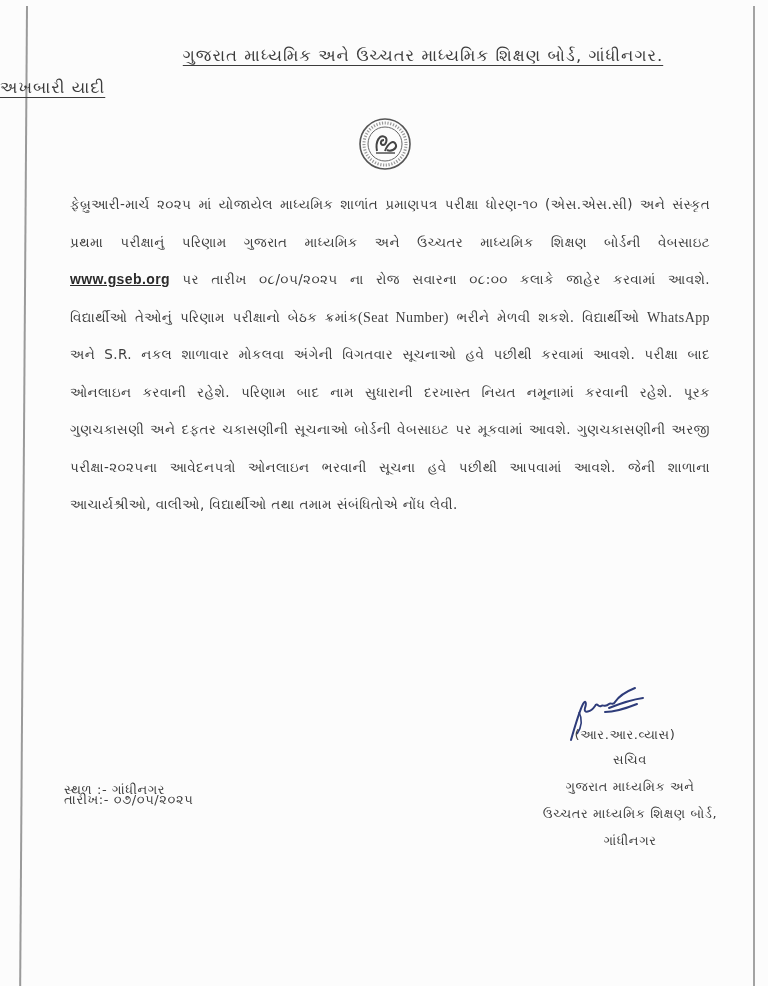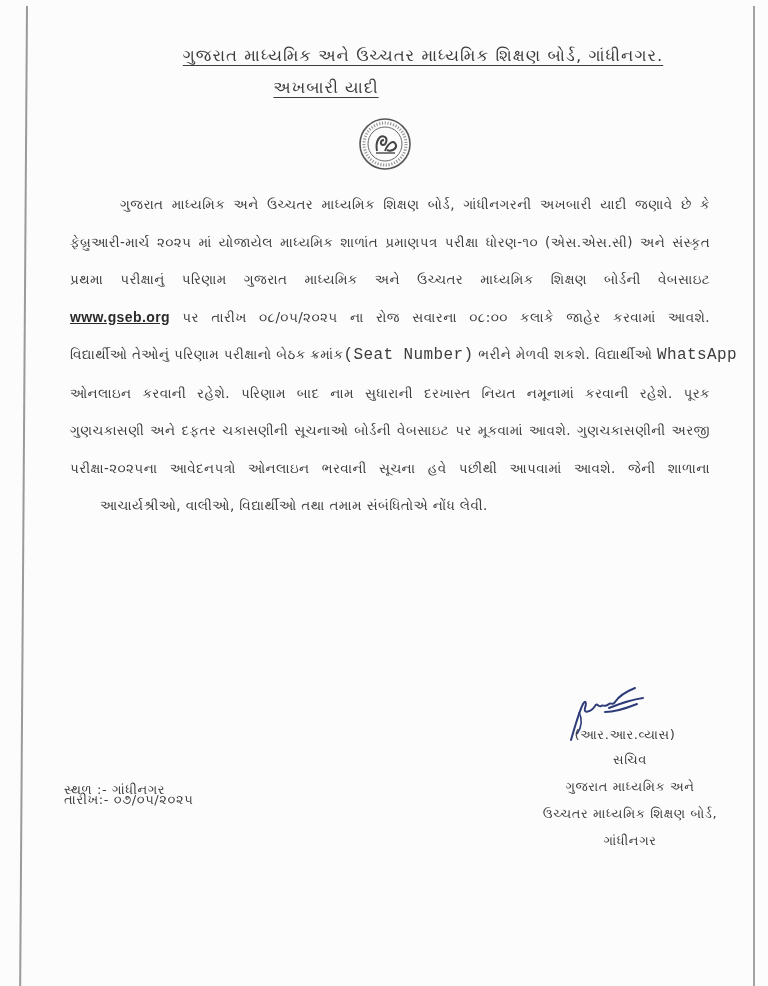--- a/index.html
+++ b/index.html
@@ -49,21 +49,21 @@
       color: #3c3c3c;
       text-decoration: underline;
       text-underline-offset: 4px;
       padding-left: 39px;
     }
     .subtitle {
       position: absolute;
       left: 0;
       width: 652px;
       top: 78px;
-      text-align: center;
+      text-align: left;
       font-size: 16.5px;
       letter-spacing: 1px;
       color: #3c3c3c;
       text-decoration: underline;
       text-underline-offset: 4px;
     }
     .seal {
       position: absolute;
       left: 358px;
       top: 117px;
@@ -84,33 +84,32 @@
       white-space: nowrap;
       text-align: justify;
       text-align-last: justify;
       letter-spacing: 0.4px;
     }
     .line.first {
       padding-left: 50px;
     }
     .line.last {
       text-align-last: left;
-      margin-left: 30px;
     }
     .link {
       font-family: "Liberation Sans", sans-serif;
       font-weight: bold;
       text-decoration: underline;
       color: #2a2a2a;
       font-size: 14px;
       margin-top: 11px;
     }
     .latin-small {
-      font-family: Liberation Mono, monospace;
-      font-size: 16px;
+      font-family: Liberation Serif, serif;
+      font-size: 14px;
     }
     .phone {
       font-family: "Liberation Sans", sans-serif;
       font-weight: bold;
       text-decoration: underline;
       color: #2a2a2a;
       font-size: 13.5px;
     }
     .signature {
       position: absolute;
@@ -156,32 +155,32 @@
 <svg class="seal" viewBox="0 0 54 54">
   <circle cx="27" cy="27" r="25" fill="none" stroke="#555" stroke-width="1.6"></circle>
   <circle cx="27" cy="27" r="17" fill="none" stroke="#666" stroke-width="1"></circle>
   <circle cx="27" cy="27" r="21" fill="none" stroke="#999" stroke-width="3" stroke-dasharray="1.2 1.6"></circle>
   <path d="M19 34 C17 24 22 17 27 20 C30 22 28 28 25 28 C22 28 22 23 26 23" fill="none" stroke="#444" stroke-width="2"></path>
   <path d="M27 34 C30 26 36 22 38 28 C39 32 33 35 29 33" fill="none" stroke="#444" stroke-width="2"></path>
   <path d="M18 36 L37 36" stroke="#444" stroke-width="1.4"></path>
 </svg>
 
 <div class="body-text">
-  <span class="line first">ગુજરાત માધ્યમિક અને ઉચ્ચતર માધ્યમિક શિક્ષણ બોર્ડ, ગાંધીનગરની અખબારી યાદી જણાવે છે કે</span>
   <span class="line">ફેબ્રુઆરી-માર્ચ ૨૦૨૫ માં યોજાયેલ માધ્યમિક શાળાંત પ્રમાણપત્ર પરીક્ષા ધોરણ-૧૦ (એસ.એસ.સી) અને સંસ્કૃત</span>
   <span class="line">પ્રથમા પરીક્ષાનું પરિણામ ગુજરાત માધ્યમિક અને ઉચ્ચતર માધ્યમિક શિક્ષણ બોર્ડની વેબસાઇટ</span>
   <span class="line">
     <span class="link">www.gseb.org</span>
     <span>પર તારીખ ૦૮/૦૫/૨૦૨૫ ના રોજ સવારના ૦૮:૦૦ કલાકે જાહેર કરવામાં આવશે.</span>
   </span>
   <span class="line">
     <span>વિદ્યાર્થીઓ તેઓનું પરિણામ પરીક્ષાનો બેઠક ક્રમાંક</span><span class="latin-small">(Seat Number)</span>
     <span>ભરીને મેળવી શકશે. વિદ્યાર્થીઓ</span>
     <span class="latin-small">WhatsApp</span>
   </span>
+  <span class="line">અને S.R. નકલ શાળાવાર મોકલવા અંગેની વિગતવાર સૂચનાઓ હવે પછીથી કરવામાં આવશે. પરીક્ષા બાદ</span>
   <span class="line">ઓનલાઇન કરવાની રહેશે. પરિણામ બાદ નામ સુધારાની દરખાસ્ત નિયત નમૂનામાં કરવાની રહેશે. પૂરક</span>
   <span class="line">ગુણચકાસણી અને દફતર ચકાસણીની સૂચનાઓ બોર્ડની વેબસાઇટ પર મૂકવામાં આવશે. ગુણચકાસણીની અરજી</span>
   <span class="line">પરીક્ષા-૨૦૨૫ના આવેદનપત્રો ઓનલાઇન ભરવાની સૂચના હવે પછીથી આપવામાં આવશે. જેની શાળાના</span>
   <span class="line last">આચાર્યશ્રીઓ, વાલીઓ, વિદ્યાર્થીઓ તથા તમામ સંબંધિતોએ નોંધ લેવી.</span>
 </div>
 
 <svg class="signature" viewBox="0 0 90 60">
   <path d="M6 58 C10 44 14 30 18 22 C20 18 22 20 20 26 C18 32 26 30 30 24 C32 20 34 26 36 24 C38 22 40 26 44 22 C46 20 48 24 50 20 C54 14 60 10 70 6 M44 26 C54 22 64 18 78 16 M40 30 C50 30 62 26 72 22" fill="none" stroke="#2e3c7a" stroke-width="2" stroke-linecap="round"></path>
   <path d="M14 30 C18 38 16 46 12 52" fill="none" stroke="#2e3c7a" stroke-width="1.6"></path>
 </svg>

